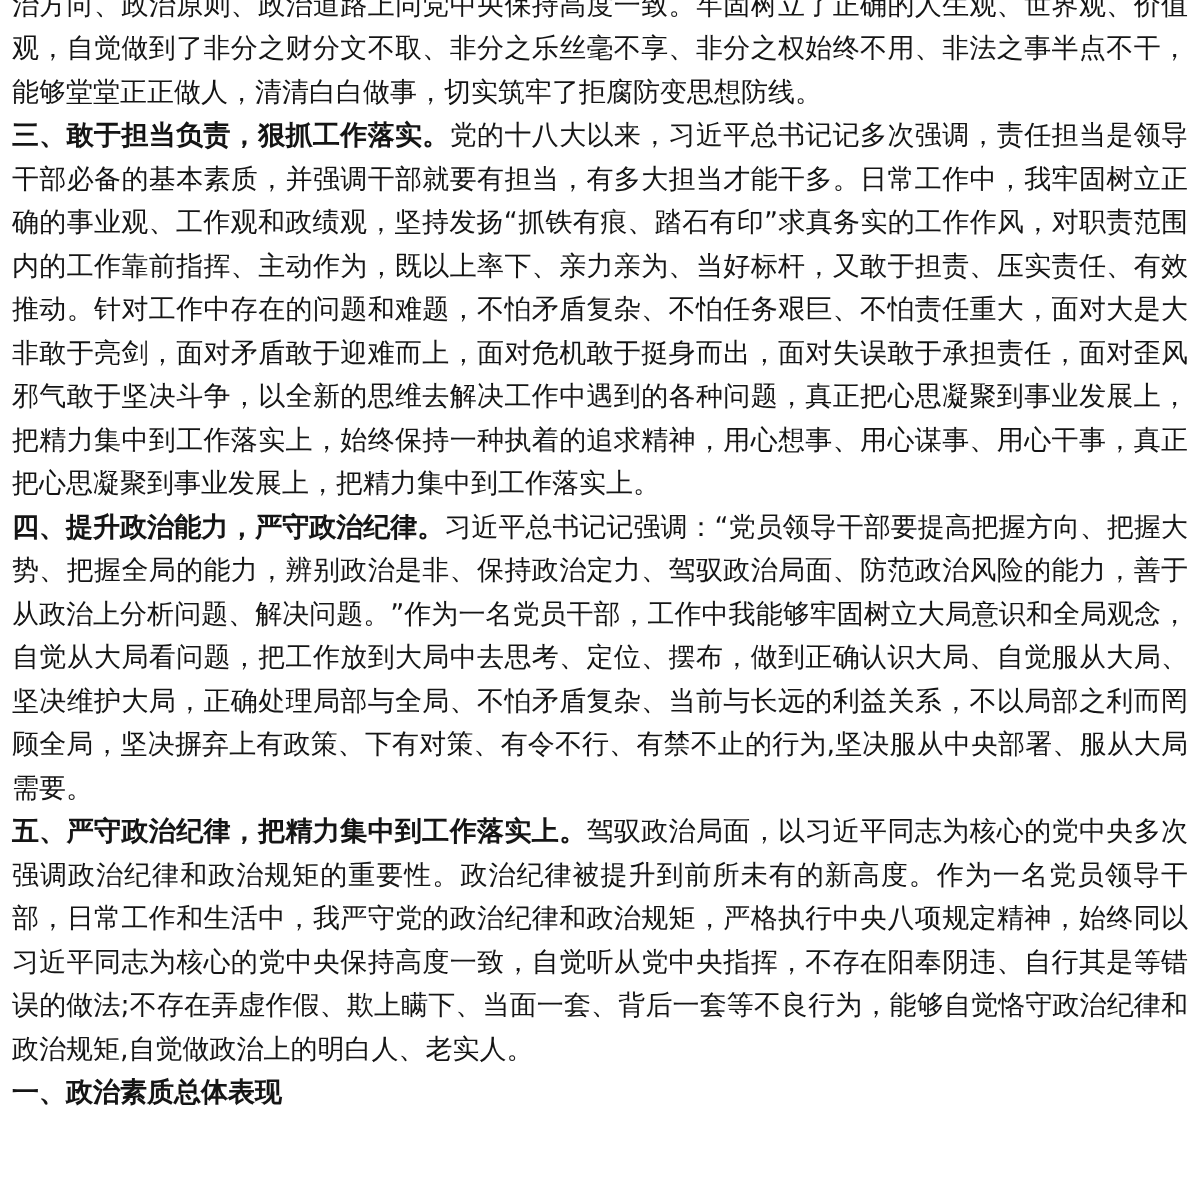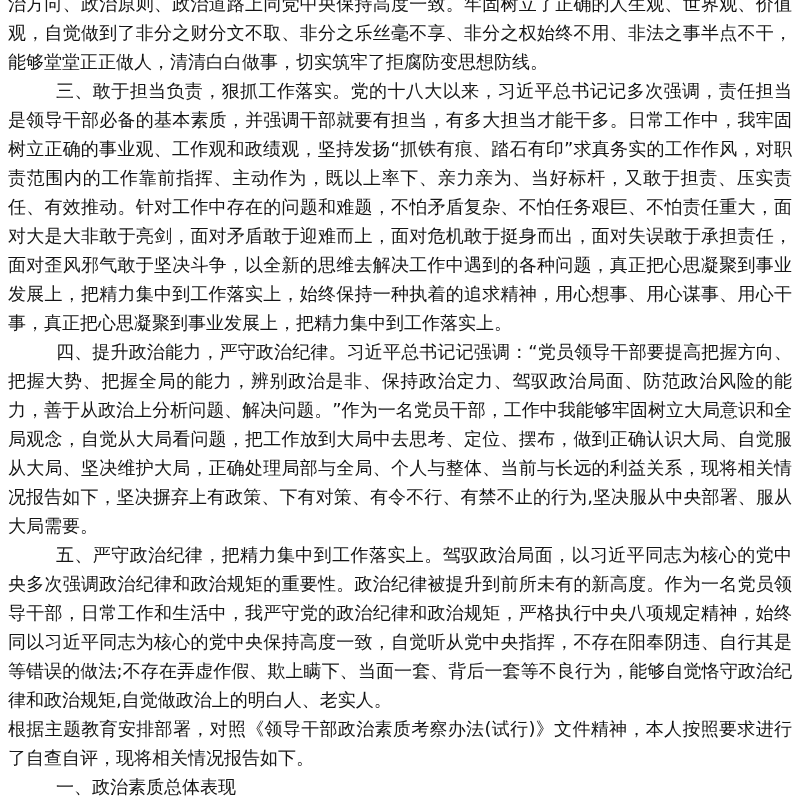--- a/index.html
+++ b/index.html
@@ -15,33 +15,32 @@
     width: 800px;
     padding: 0 8px;
     font-family: "DejaVu Sans", "Liberation Sans", sans-serif;
     font-size: 18px;
     line-height: 29px;
     color: #151515;
     text-align: justify;
     word-break: break-all;
   }
   .para { margin: 0; }
-  .run-in { font-weight: normal; margin-left: 48px; }
+  .run-in { font-weight: bold; }
   .run-in:empty { display: none; }
 </style>
 </head>
 <body>
 
 <div class="page">
 
   <p class="para"><span>治方向、政治原则、政治道路上同党中央保持高度一致。牢固树立了正确的人生观、世界观、价值观，自觉做到了非分之财分文不取、非分之乐丝毫不享、非分之权始终不用、非法之事半点不干，能够堂堂正正做人，清清白白做事，切实筑牢了拒腐防变思想防线。</span></p>
 
   <p class="para"><span class="run-in">三、敢于担当负责，狠抓工作落实。</span><span>党的十八大以来，习近平总书记记多次强调，责任担当是领导干部必备的基本素质，并强调干部就要有担当，有多大担当才能干多。日常工作中，我牢固树立正确的事业观、工作观和政绩观，坚持发扬“抓铁有痕、踏石有印”求真务实的工作作风，对职责范围内的工作靠前指挥、主动作为，既以上率下、亲力亲为、当好标杆，又敢于担责、压实责任、有效推动。针对工作中存在的问题和难题，不怕矛盾复杂、不怕任务艰巨、不怕责任重大，面对大是大非敢于亮剑，面对矛盾敢于迎难而上，面对危机敢于挺身而出，面对失误敢于承担责任，面对歪风邪气敢于坚决斗争，以全新的思维去解决工作中遇到的各种问题，真正把心思凝聚到事业发展上，把精力集中到工作落实上，始终保持一种执着的追求精神，用心想事、用心谋事、用心干事，真正把心思凝聚到事业发展上，把精力集中到工作落实上。</span></p>
 
-  <p class="para"><span class="run-in">四、提升政治能力，严守政治纪律。</span><span>习近平总书记记强调：“党员领导干部要提高把握方向、把握大势、把握全局的能力，辨别政治是非、保持政治定力、驾驭政治局面、防范政治风险的能力，善于从政治上分析问题、解决问题。”作为一名党员干部，工作中我能够牢固树立大局意识和全局观念，自觉从大局看问题，把工作放到大局中去思考、定位、摆布，做到正确认识大局、自觉服从大局、坚决维护大局，正确处理局部与全局、个人与整体、当前与长远的利益关系，现将相关情况报告如下，坚决摒弃上有政策、下有对策、有令不行、有禁不止的行为,坚决服从中央部署、服从大局需要。</span></p>
+  <p class="para"><span class="run-in">四、提升政治能力，严守政治纪律。</span><span>习近平总书记记强调：“党员领导干部要提高把握方向、把握大势、把握全局的能力，辨别政治是非、保持政治定力、驾驭政治局面、防范政治风险的能力，善于从政治上分析问题、解决问题。”作为一名党员干部，工作中我能够牢固树立大局意识和全局观念，自觉从大局看问题，把工作放到大局中去思考、定位、摆布，做到正确认识大局、自觉服从大局、坚决维护大局，正确处理局部与全局、不怕矛盾复杂、当前与长远的利益关系，不以局部之利而罔顾全局，坚决摒弃上有政策、下有对策、有令不行、有禁不止的行为,坚决服从中央部署、服从大局需要。</span></p>
 
   <p class="para"><span class="run-in">五、严守政治纪律，把精力集中到工作落实上。</span><span>驾驭政治局面，以习近平同志为核心的党中央多次强调政治纪律和政治规矩的重要性。政治纪律被提升到前所未有的新高度。作为一名党员领导干部，日常工作和生活中，我严守党的政治纪律和政治规矩，严格执行中央八项规定精神，始终同以习近平同志为核心的党中央保持高度一致，自觉听从党中央指挥，不存在阳奉阴违、自行其是等错误的做法;不存在弄虚作假、欺上瞒下、当面一套、背后一套等不良行为，能够自觉恪守政治纪律和政治规矩,自觉做政治上的明白人、老实人。</span></p>
 
-  <p class="para"><span>根据主题教育安排部署，对照《领导干部政治素质考察办法(试行)》文件精神，本人按照要求进行了自查自评，现将相关情况报告如下。</span></p>
 
   <p class="para"><span class="run-in">一、政治素质总体表现</span><span></span></p>
 
 </div>
 
 </body></html>

